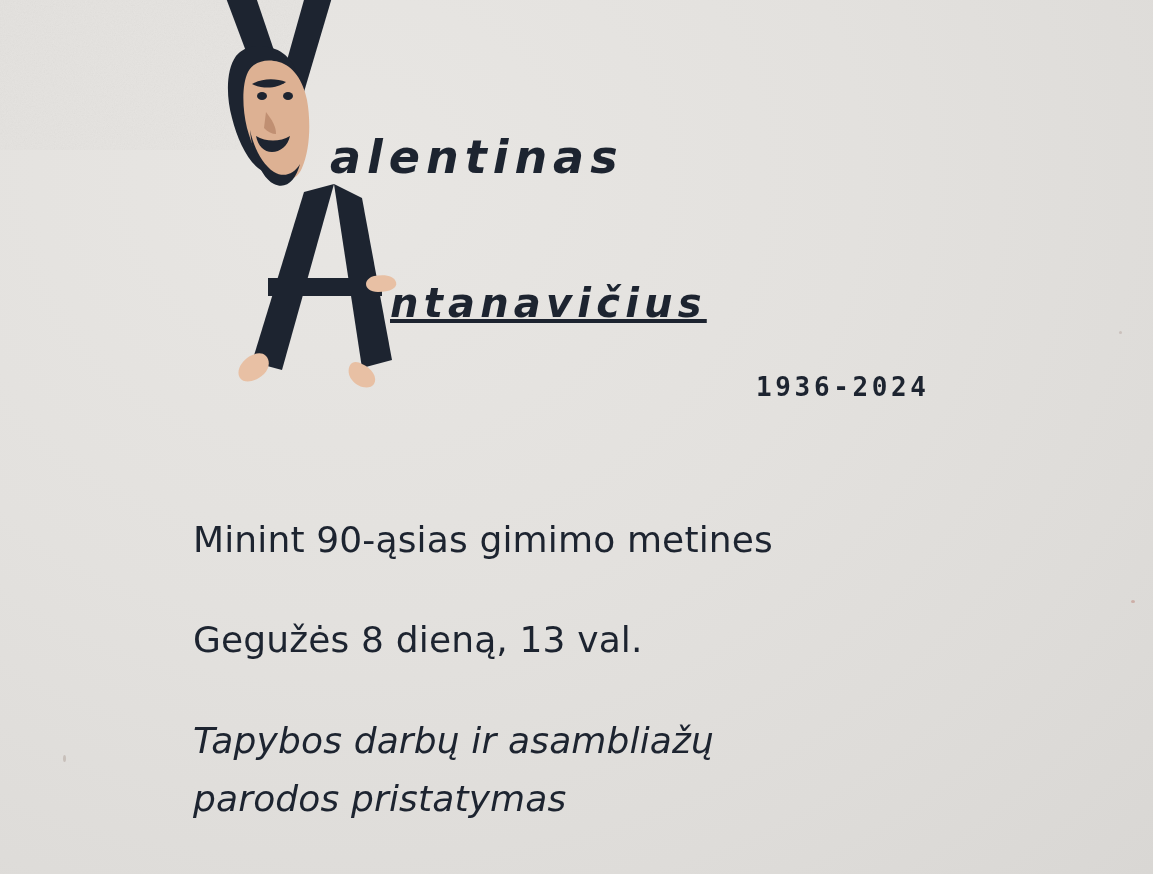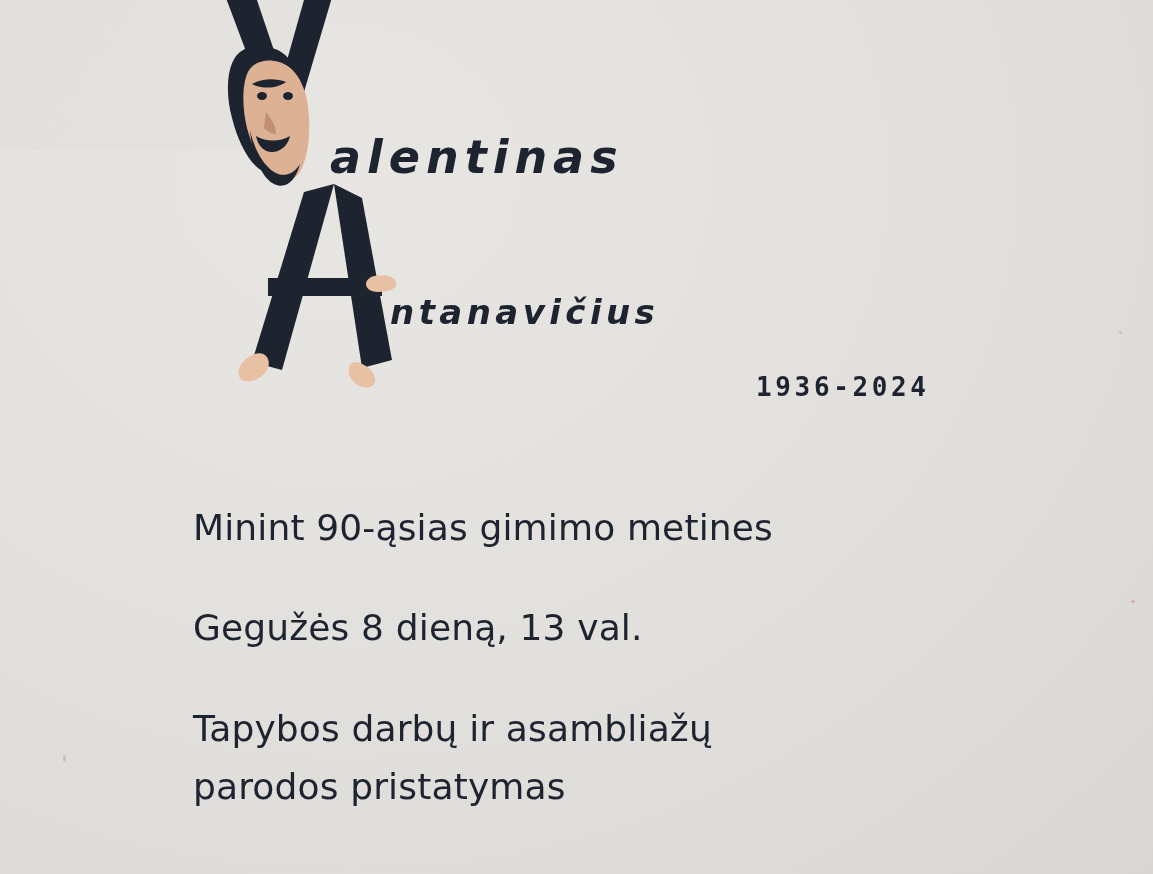--- a/index.html
+++ b/index.html
@@ -60,22 +60,23 @@
   }
 
   .script-first {
     left: 330px;
     top: 130px;
     font-size: 46px;
   }
 
   .script-second {
     left: 390px;
-    top: 292px;
-    font-size: 34px;
+    top: 280px;
+    font-size: 40px;
+    text-decoration: underline;
   }
 
   .years {
     position: absolute;
     left: 756px;
     top: 372px;
     font-family: "DejaVu Sans Mono", monospace;
     font-size: 26px;
     letter-spacing: 0.14em;
     color: #1d2430;
@@ -90,26 +91,27 @@
     width: 860px;
   }
 
   .body-line {
     color: #1d2430;
     font-family: "DejaVu Sans", sans-serif;
     font-size: 36px;
     line-height: 1.62;
     letter-spacing: 0.004em;
     font-weight: 400;
-    margin: 4px 0 42px 0;
+    margin: 16px 0 42px 0;
     white-space: pre-line;
   }
 
   .body-line:last-child {
     margin-bottom: 0;
+    font-style: italic;
   }
 
   
   .speck {
     position: absolute;
     background: #b9a9a4;
     border-radius: 50%;
     opacity: 0.55;
   }
   .speck-a { left: 1131px; top: 600px; width: 4px; height: 3px; background:#c08b80; }

